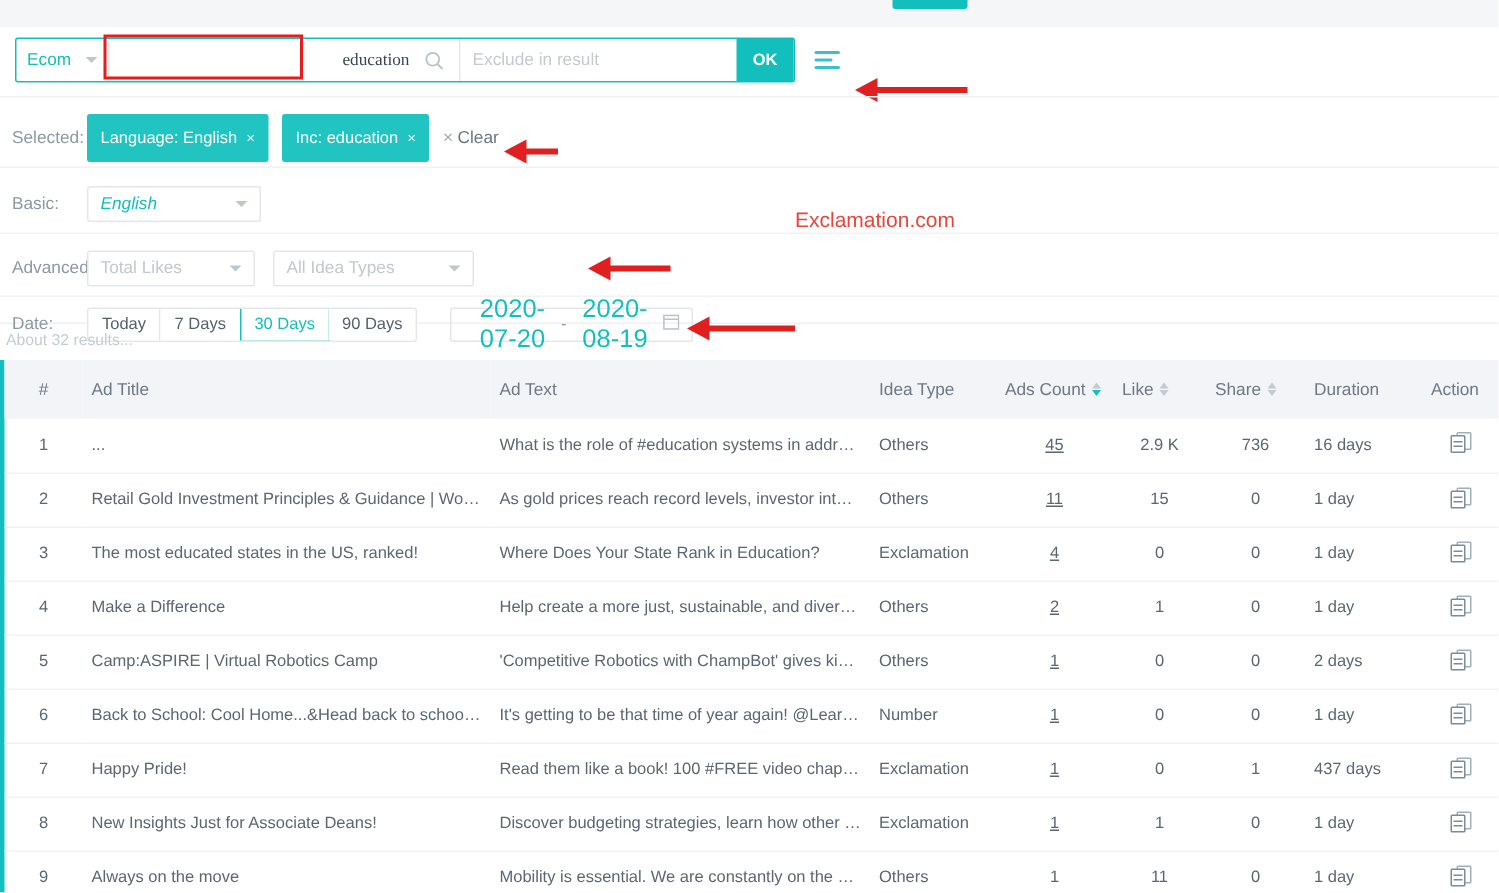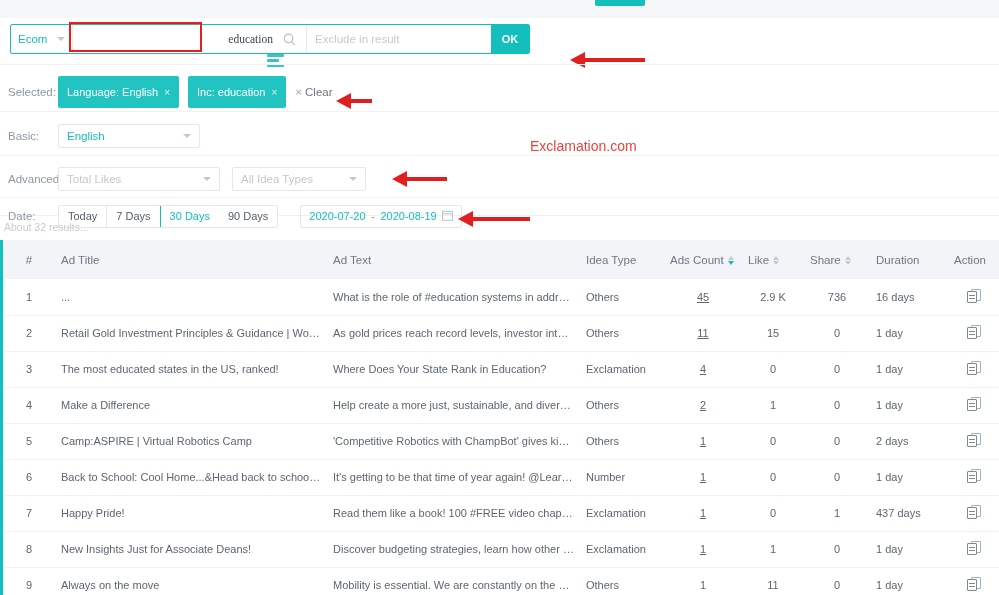--- a/index.html
+++ b/index.html
@@ -12,21 +12,21 @@
   #app { position: relative; width: 999px; height: 595px; background: #fff; }
 
   
   .top-strip { position:absolute; top:0; left:0; width:999px; height:18px; background:#f4f6f8; }
   .top-tab-indicator { position:absolute; top:0px; left:595px; width:50px; height:6px; background:#13bfbd; border-radius:0 0 2px 2px; }
 
   
   .filter-panel { position:absolute; top:18px; left:0; width:999px; height:198px; background:#fff; border-bottom:1px solid #eef0f2; }
 
   
-  .search-row { position:absolute; top:6px; left:10px; height:32px; display:flex; align-items:center;flex-direction:column; }
+  .search-row { position:absolute; top:6px; left:10px; height:32px; display:flex; align-items:center; }
   .search-box { display:flex; align-items:center; height:30px; border:1px solid #13bfbd; border-radius:2px; background:#fff; }
   .ecom-select { display:flex; align-items:center; justify-content:space-between; width:62px; height:28px; padding:0 7px; border-right:1px solid #e6e9eb; }
   .ecom-select .lbl { font-size:11.5px; color:#13bfbd; }
   .chev { width:0;height:0;border-left:4px solid transparent;border-right:4px solid transparent;border-top:4px solid #c0c7cc; margin-left:4px;}
   .kw-wrap { position:relative; width:200px; height:28px; display:flex; align-items:center; }
   .kw-input { border:none; outline:none; width:100%; height:40px; font-size:11.5px; color:#3a4551; padding-left:8px; background:transparent; font-family:Liberation Serif, serif;text-align:right;}
   .kw-highlight { position:absolute; left:-4px; top:-3px; width:133px; height:30px; border:2.5px solid #e81c1c; pointer-events:none; }
   .search-ico-wrap { width:34px; height:28px; display:flex; align-items:center; justify-content:center; border-right:1px solid #e6e9eb; }
   .excl-wrap { display:flex; align-items:center; height:28px; }
   .excl-input { border:none; outline:none; width:172px; height:26px; font-size:11.5px; color:#3a4551; padding-left:8px; background:transparent; font-family:"Liberation Sans", sans-serif;}
@@ -41,33 +41,33 @@
   .frow-label { width:58px; padding-left:8px; font-size:11.5px; color:#8d98a3; }
   .sep { position:absolute; left:0; width:999px; height:1px; background:#f0f2f4; }
 
   .tag { display:inline-flex; align-items:center; height:32px; padding:0 9px; background:#21c4c0; color:#fff; font-size:11px; border-radius:2px; margin-right:9px; cursor:pointer;}
   .tag .x { margin-left:6px; font-size:10px; opacity:.85; }
   .clear-btn { font-size:11.5px; color:#6b7680; cursor:pointer; }
   .clear-btn .x { margin-right:3px; color:#9aa4ad; }
 
   .sel-box { display:flex; align-items:center; justify-content:space-between; height:24px; border:1px solid #e3e7ea; border-radius:2px; padding:0 8px; background:#fff; cursor:pointer;}
   .sel-box .t { font-size:11.5px; }
-  .sel-basic { width:142px; }
+  .sel-basic { width:116px;font-style:italic; }
   .sel-basic .t { color:#13bfbd; }
-  .sel-adv { width:162px; }
+  .sel-adv { width:112px; }
   .sel-adv .t { color:#c2c8ce; }
   .sel-adv2 { width:134px; margin-left:12px; }
   .sel-adv2 .t { color:#c2c8ce; }
 
   .seg { display:flex; height:23px; border:1px solid #e3e7ea; border-radius:2px; overflow:hidden; }
   .seg div { display:flex; align-items:center; justify-content:center; padding:0 9px; font-size:11px; color:#54606b; border-right:1px solid #e3e7ea; cursor:pointer; background:#fff;}
   .seg div:last-child { border-right:none; }
   .seg div.active { color:#13bfbd; border:1px solid #13bfbd; margin:-1px; }
   .daterange { display:flex; align-items:center; justify-content:space-between; margin-left:22px; width:162px; height:23px; border:1px solid #e3e7ea; border-radius:2px; padding:0 8px; cursor:pointer;}
-  .daterange .d { font-size:11px; color:#13bfbd;text-align:center; }
+  .daterange .d { font-size:17px; color:#13bfbd;text-align:center; }
   .daterange .dash { font-size:11px; color:#8d98a3; }
 
   
   .arrow { position:absolute; height:0; }
   .arrow .shaft { position:absolute; height:4px; background:#e02020; top:-2px; }
   .arrow .head { position:absolute; width:0;height:0; border-top:8px solid transparent; border-bottom:8px solid transparent; border-right:15px solid #e02020; top:-8px; left:0;}
 
   .watermark { position:absolute; left:530px; top:120px; font-size:14px; color:#e8453c; font-family:"Liberation Sans", sans-serif; }
 
   

